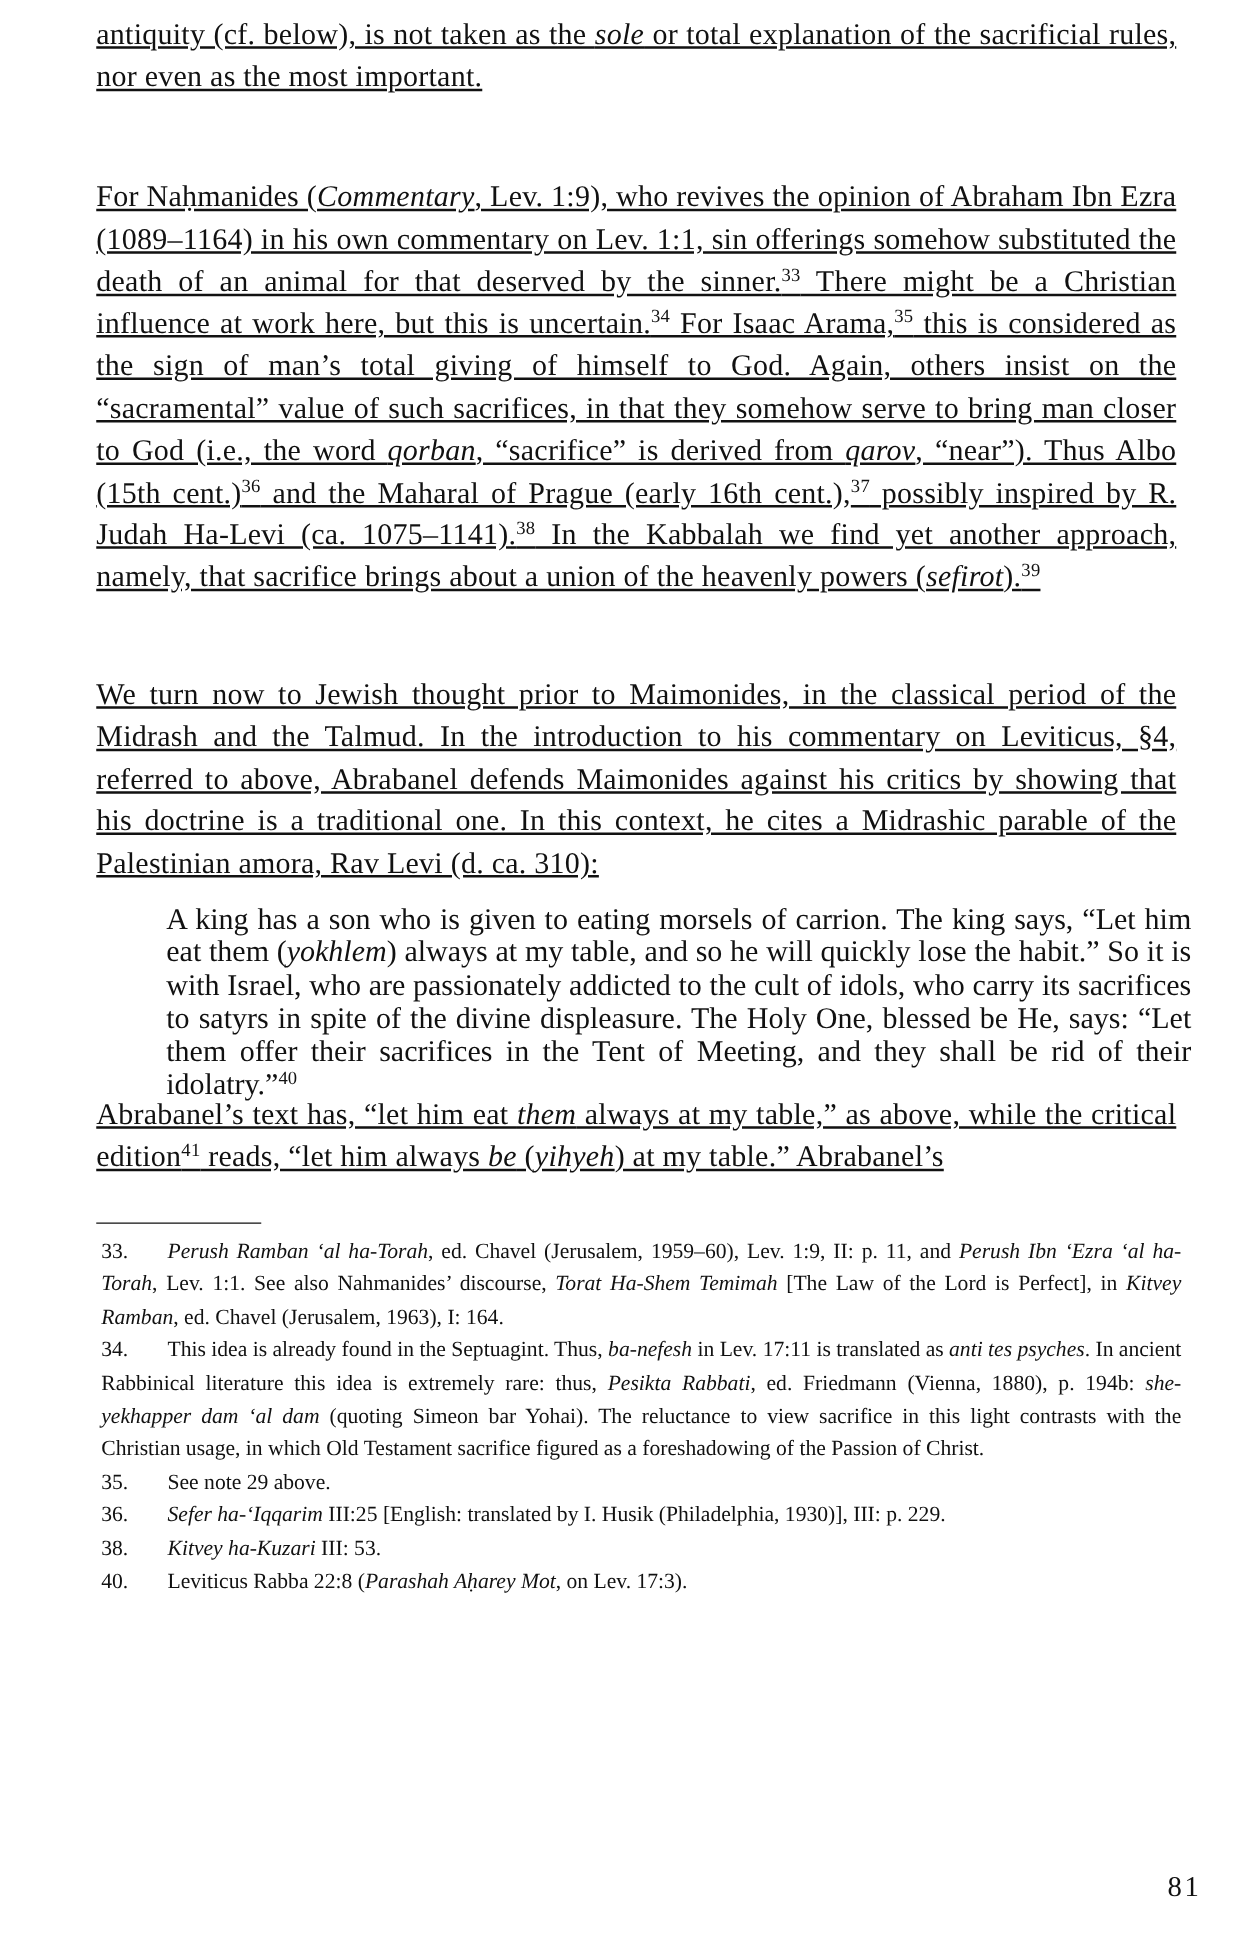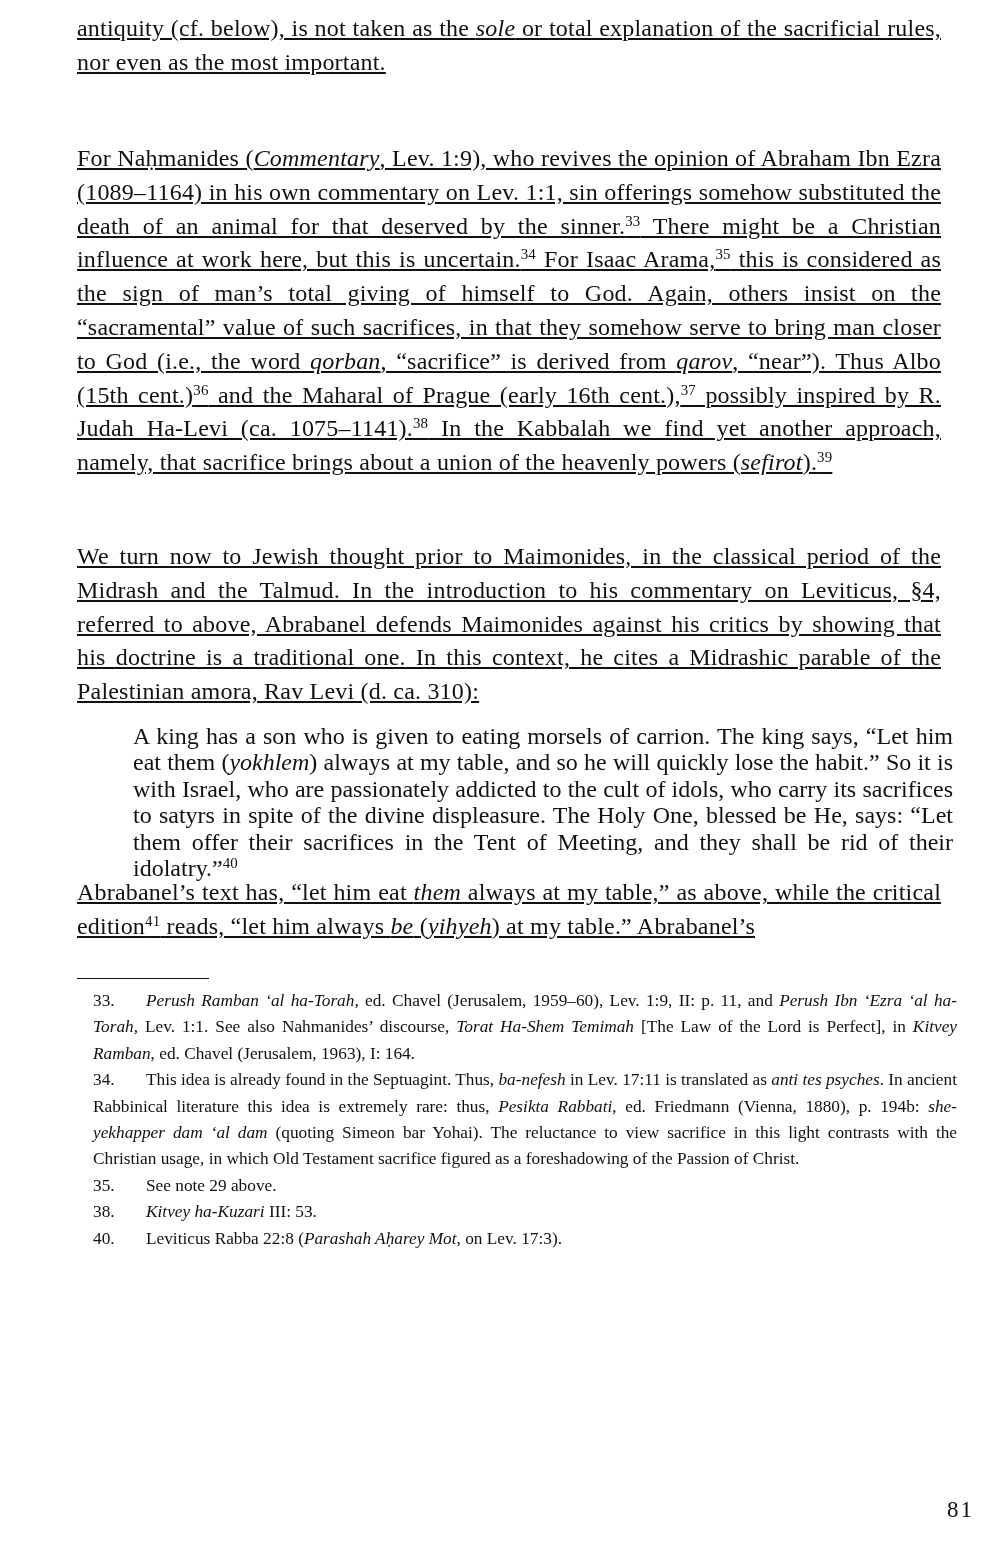--- a/index.html
+++ b/index.html
@@ -13,39 +13,40 @@
     letter-spacing: 0.2px; margin: 0;
   }
   .para { position: absolute; left: 0; width: 864px; text-decoration: underline; }
   .blockquote {
     position: absolute; left: 44px; width: 820px;
     font-size: 24px; line-height: 26.4px; text-align: justify; margin: 12px;
   }
   sup { font-size: 0.62em; line-height: 0; vertical-align: 0.55em; }
   i { font-style: italic; }
   .rule { position: absolute; left: 0; top: 978px; width: 132px; height: 1px; background: #111; }
-  .notes { position: absolute; left: 16px; top: 988px; width: 864px;
+  .notes { position: absolute; left: 4px; top: 988px; width: 864px;
     font-size: 17.3px; line-height: 26.4px; text-align: justify; }
   .note { margin: 0; }
   .note .num { display: inline-block; width: 53px; }
-  .pagenum { position: absolute; left: 857px; top: 1497px; font-size: 23px; letter-spacing: 2px; margin-left: 13px; }
+  .pagenum { position: absolute; left: 857px; top: 1497px; font-size: 23px; letter-spacing: 2px; }
 </style>
 </head>
 <body>
 
 <div class="page">
   <p class="para body-text" style="top:12px"><span>antiquity (cf. below), is not taken as the </span><i>sole</i><span> or total explanation of the sacrificial rules, nor even as the most important.</span></p>
   <p class="para body-text" style="top:142px"><span>For Naḥmanides (</span><i>Commentary</i><span>, Lev. 1:9), who revives the opinion of Abraham Ibn Ezra (1089–1164) in his own commentary on Lev. 1:1, sin offerings somehow substituted the death of an animal for that deserved by the sinner.</span><sup>33</sup><span> There might be a Christian influence at work here, but this is uncertain.</span><sup>34</sup><span> For Isaac Arama,</span><sup>35</sup><span> this is considered as the sign of man’s total giving of himself to God. Again, others insist on the “sacramental” value of such sacrifices, in that they somehow serve to bring man closer to God (i.e., the word </span><i>qorban</i><span>, “sacrifice” is derived from </span><i>qarov</i><span>, “near”). Thus Albo (15th cent.)</span><sup>36</sup><span> and the Maharal of Prague (early 16th cent.),</span><sup>37</sup><span> possibly inspired by R. Judah Ha-Levi (ca. 1075–1141).</span><sup>38</sup><span> In the Kabbalah we find yet another approach, namely, that sacrifice brings about a union of the heavenly powers (</span><i>sefirot</i><span>).</span><sup>39</sup></p>
   <p class="para body-text" style="top:540px"><span>We turn now to Jewish thought prior to Maimonides, in the classical period of the Midrash and the Talmud. In the introduction to his commentary on Leviticus, §4, referred to above, Abrabanel defends Maimonides against his critics by showing that his doctrine is a traditional one. In this context, he cites a Midrashic parable of the Palestinian amora, Rav Levi (d. ca. 310):</span></p>
   <p class="blockquote" style="top:711px"><span>A king has a son who is given to eating morsels of carrion. The king says, “Let him eat them (</span><i>yokhlem</i><span>) always at my table, and so he will quickly lose the habit.” So it is with Israel, who are passionately addicted to the cult of idols, who carry its sacrifices to satyrs in spite of the divine displeasure. The Holy One, blessed be He, says: “Let them offer their sacrifices in the Tent of Meeting, and they shall be rid of their idolatry.”</span><sup>40</sup></p>
   <p class="para body-text" style="top:876px"><span>Abrabanel’s text has, “let him eat </span><i>them</i><span> always at my table,” as above, while the critical edition</span><sup>41</sup><span> reads, “let him always </span><i>be</i><span> (</span><i>yihyeh</i><span>) at my table.” Abrabanel’s</span></p>
 
   <div class="rule"></div>
   <div class="notes" id="notes">
       <p class="note"><span class="num">33.</span><i>Perush Ramban ‘al ha-Torah</i><span>, ed. Chavel (Jerusalem, 1959–60), Lev. 1:9, II: p. 11, and </span><i>Perush Ibn ‘Ezra ‘al ha-Torah</i><span>, Lev. 1:1. See also Nahmanides’ discourse, </span><i>Torat Ha-Shem Temimah</i><span> [The Law of the Lord is Perfect], in </span><i>Kitvey Ramban</i><span>, ed. Chavel (Jerusalem, 1963), I: 164.</span></p>
       <p class="note"><span class="num">34.</span><span>This idea is already found in the Septuagint. Thus, </span><i>ba-nefesh</i><span> in Lev. 17:11 is translated as </span><i>anti tes psyches</i><span>. In ancient Rabbinical literature this idea is extremely rare: thus, </span><i>Pesikta Rabbati</i><span>, ed. Friedmann (Vienna, 1880), p. 194b: </span><i>she-yekhapper dam ‘al dam</i><span> (quoting Simeon bar Yohai). The reluctance to view sacrifice in this light contrasts with the Christian usage, in which Old Testament sacrifice figured as a foreshadowing of the Passion of Christ.</span></p>
       <p class="note"><span class="num">35.</span><span>See note 29 above.</span></p>
+      <p class="note"><span class="num">36.</span><i>Sefer ha-‘Iqqarim</i><span> III:25 [English: translated by I. Husik (Philadelphia, 1930)], III: p. 229.</span></p>
       <p class="note"><span class="num">38.</span><i>Kitvey ha-Kuzari</i><span> III: 53.</span></p>
       <p class="note"><span class="num">40.</span><span>Leviticus Rabba 22:8 (</span><i>Parashah Aḥarey Mot</i><span>, on Lev. 17:3).</span></p>
     </div>
 
   <div class="pagenum">81</div>
 </div>
 
 </body></html>

